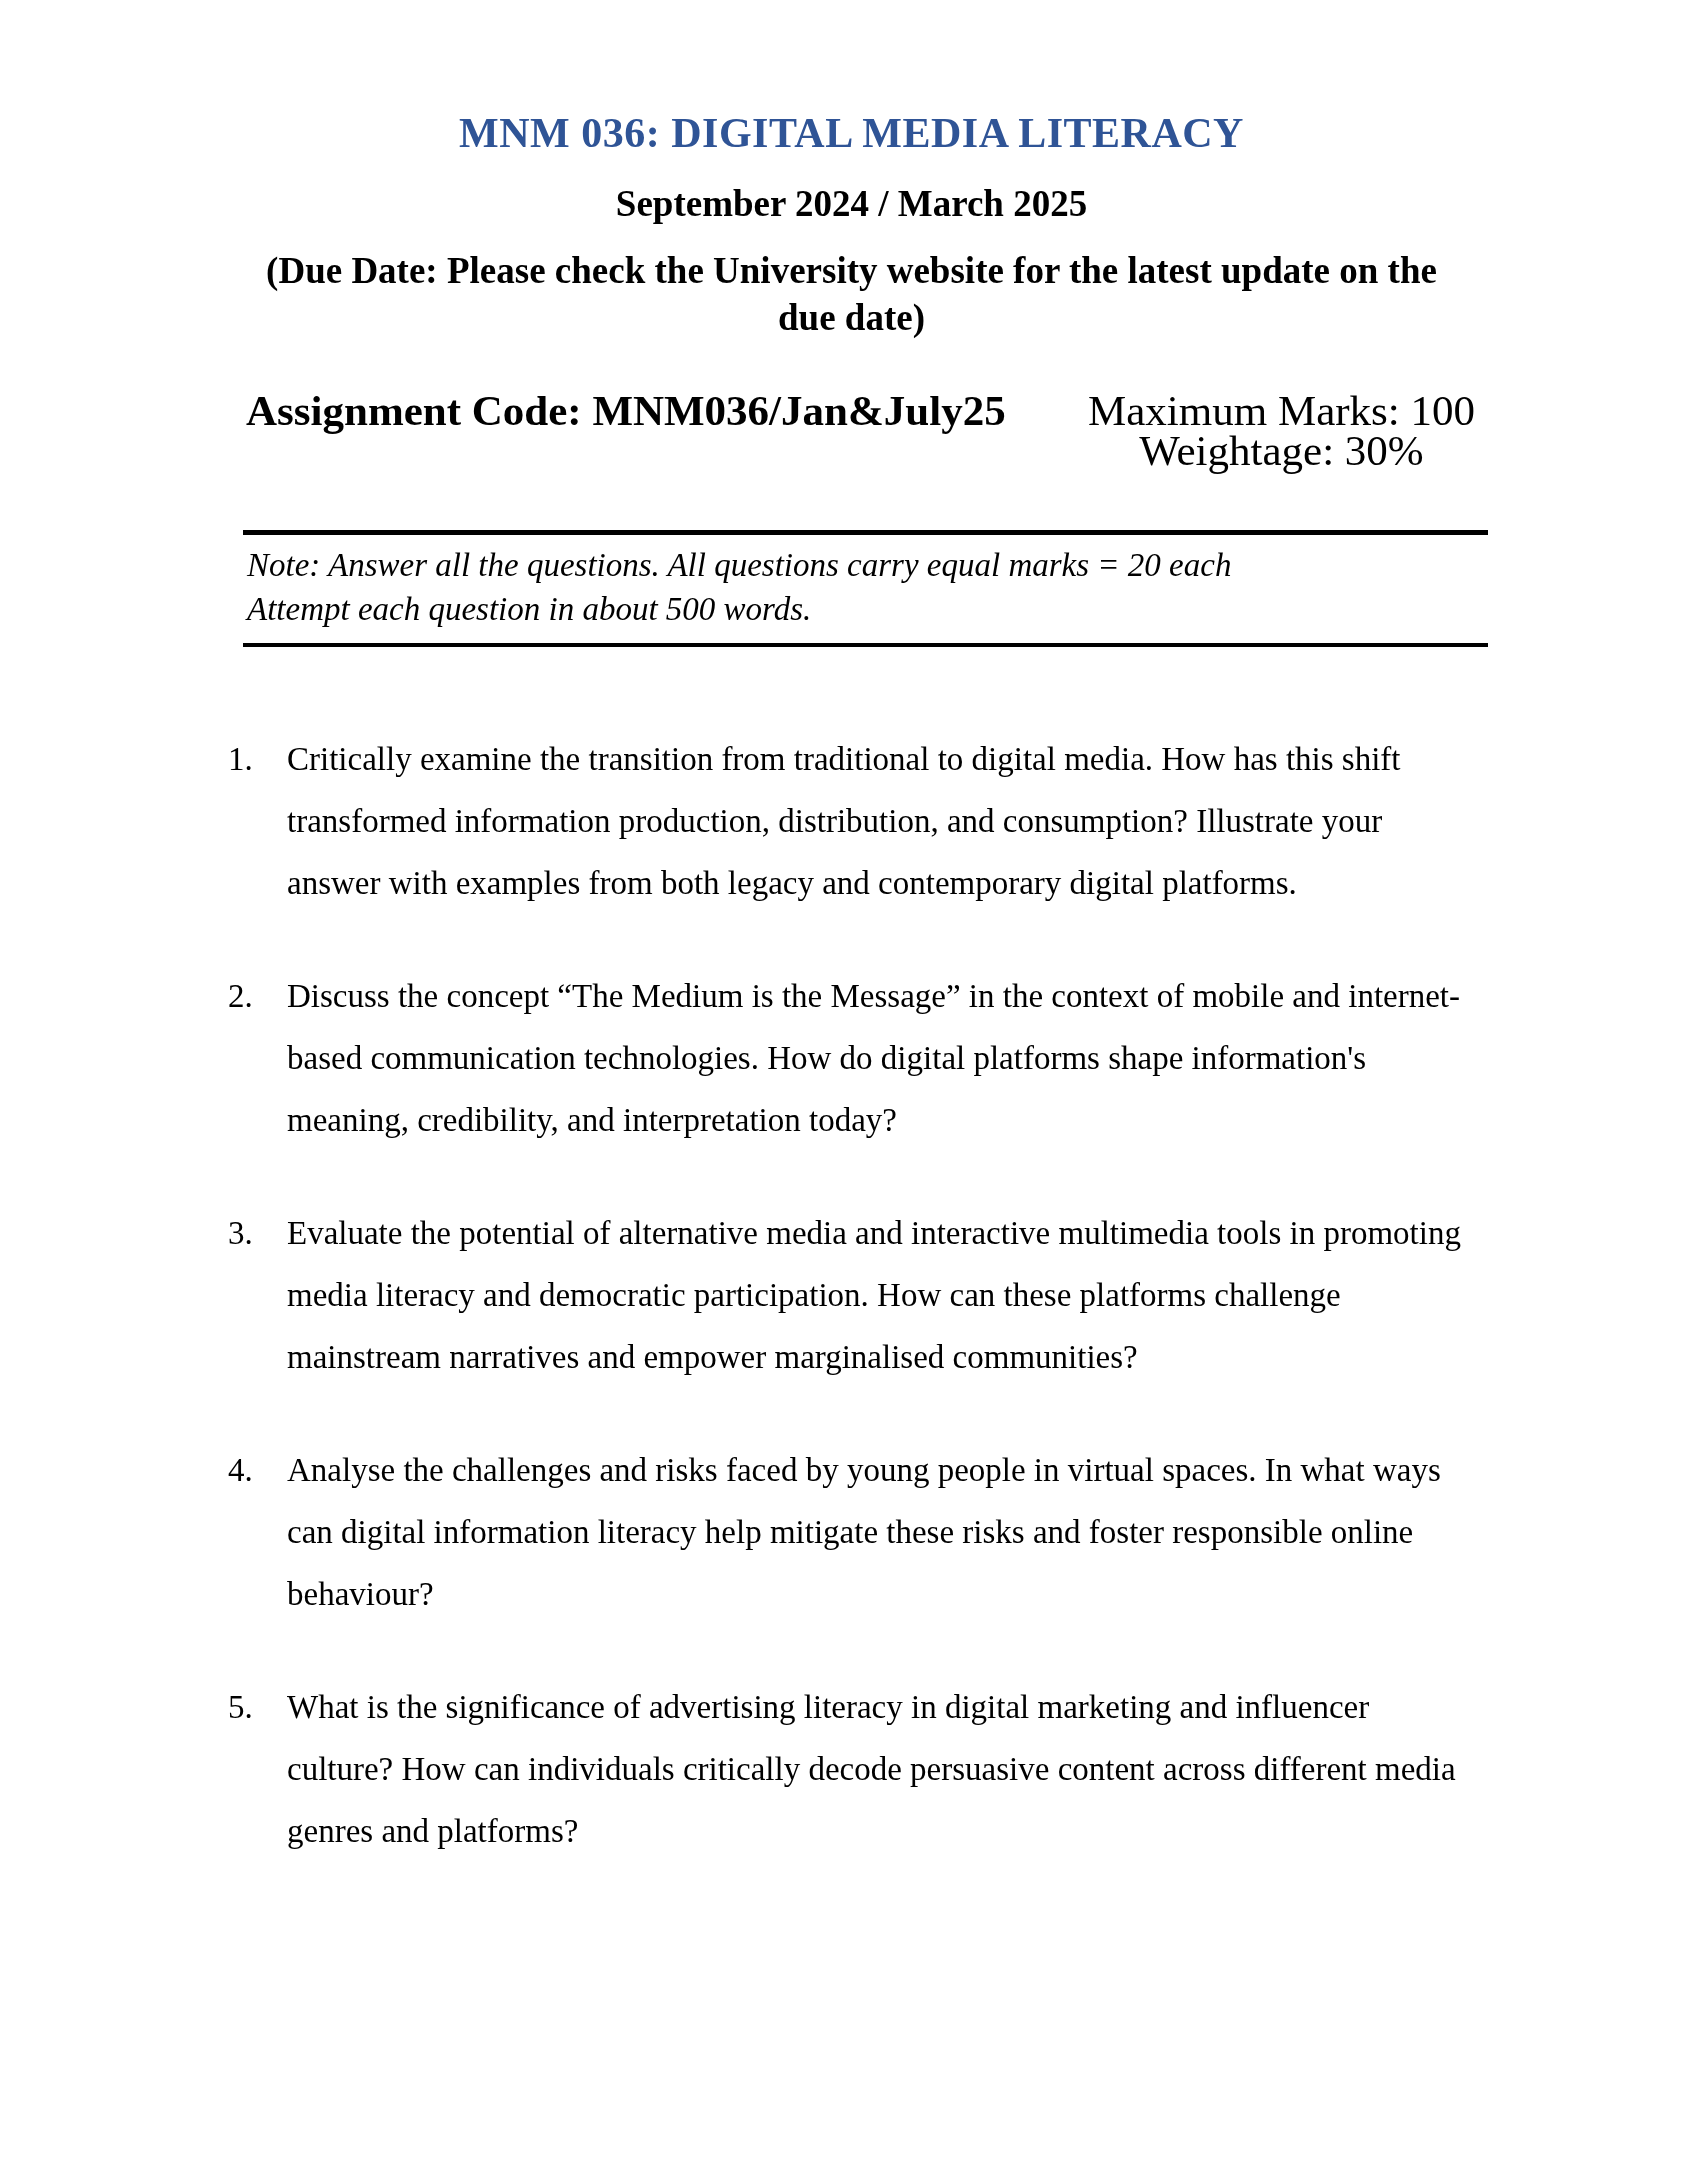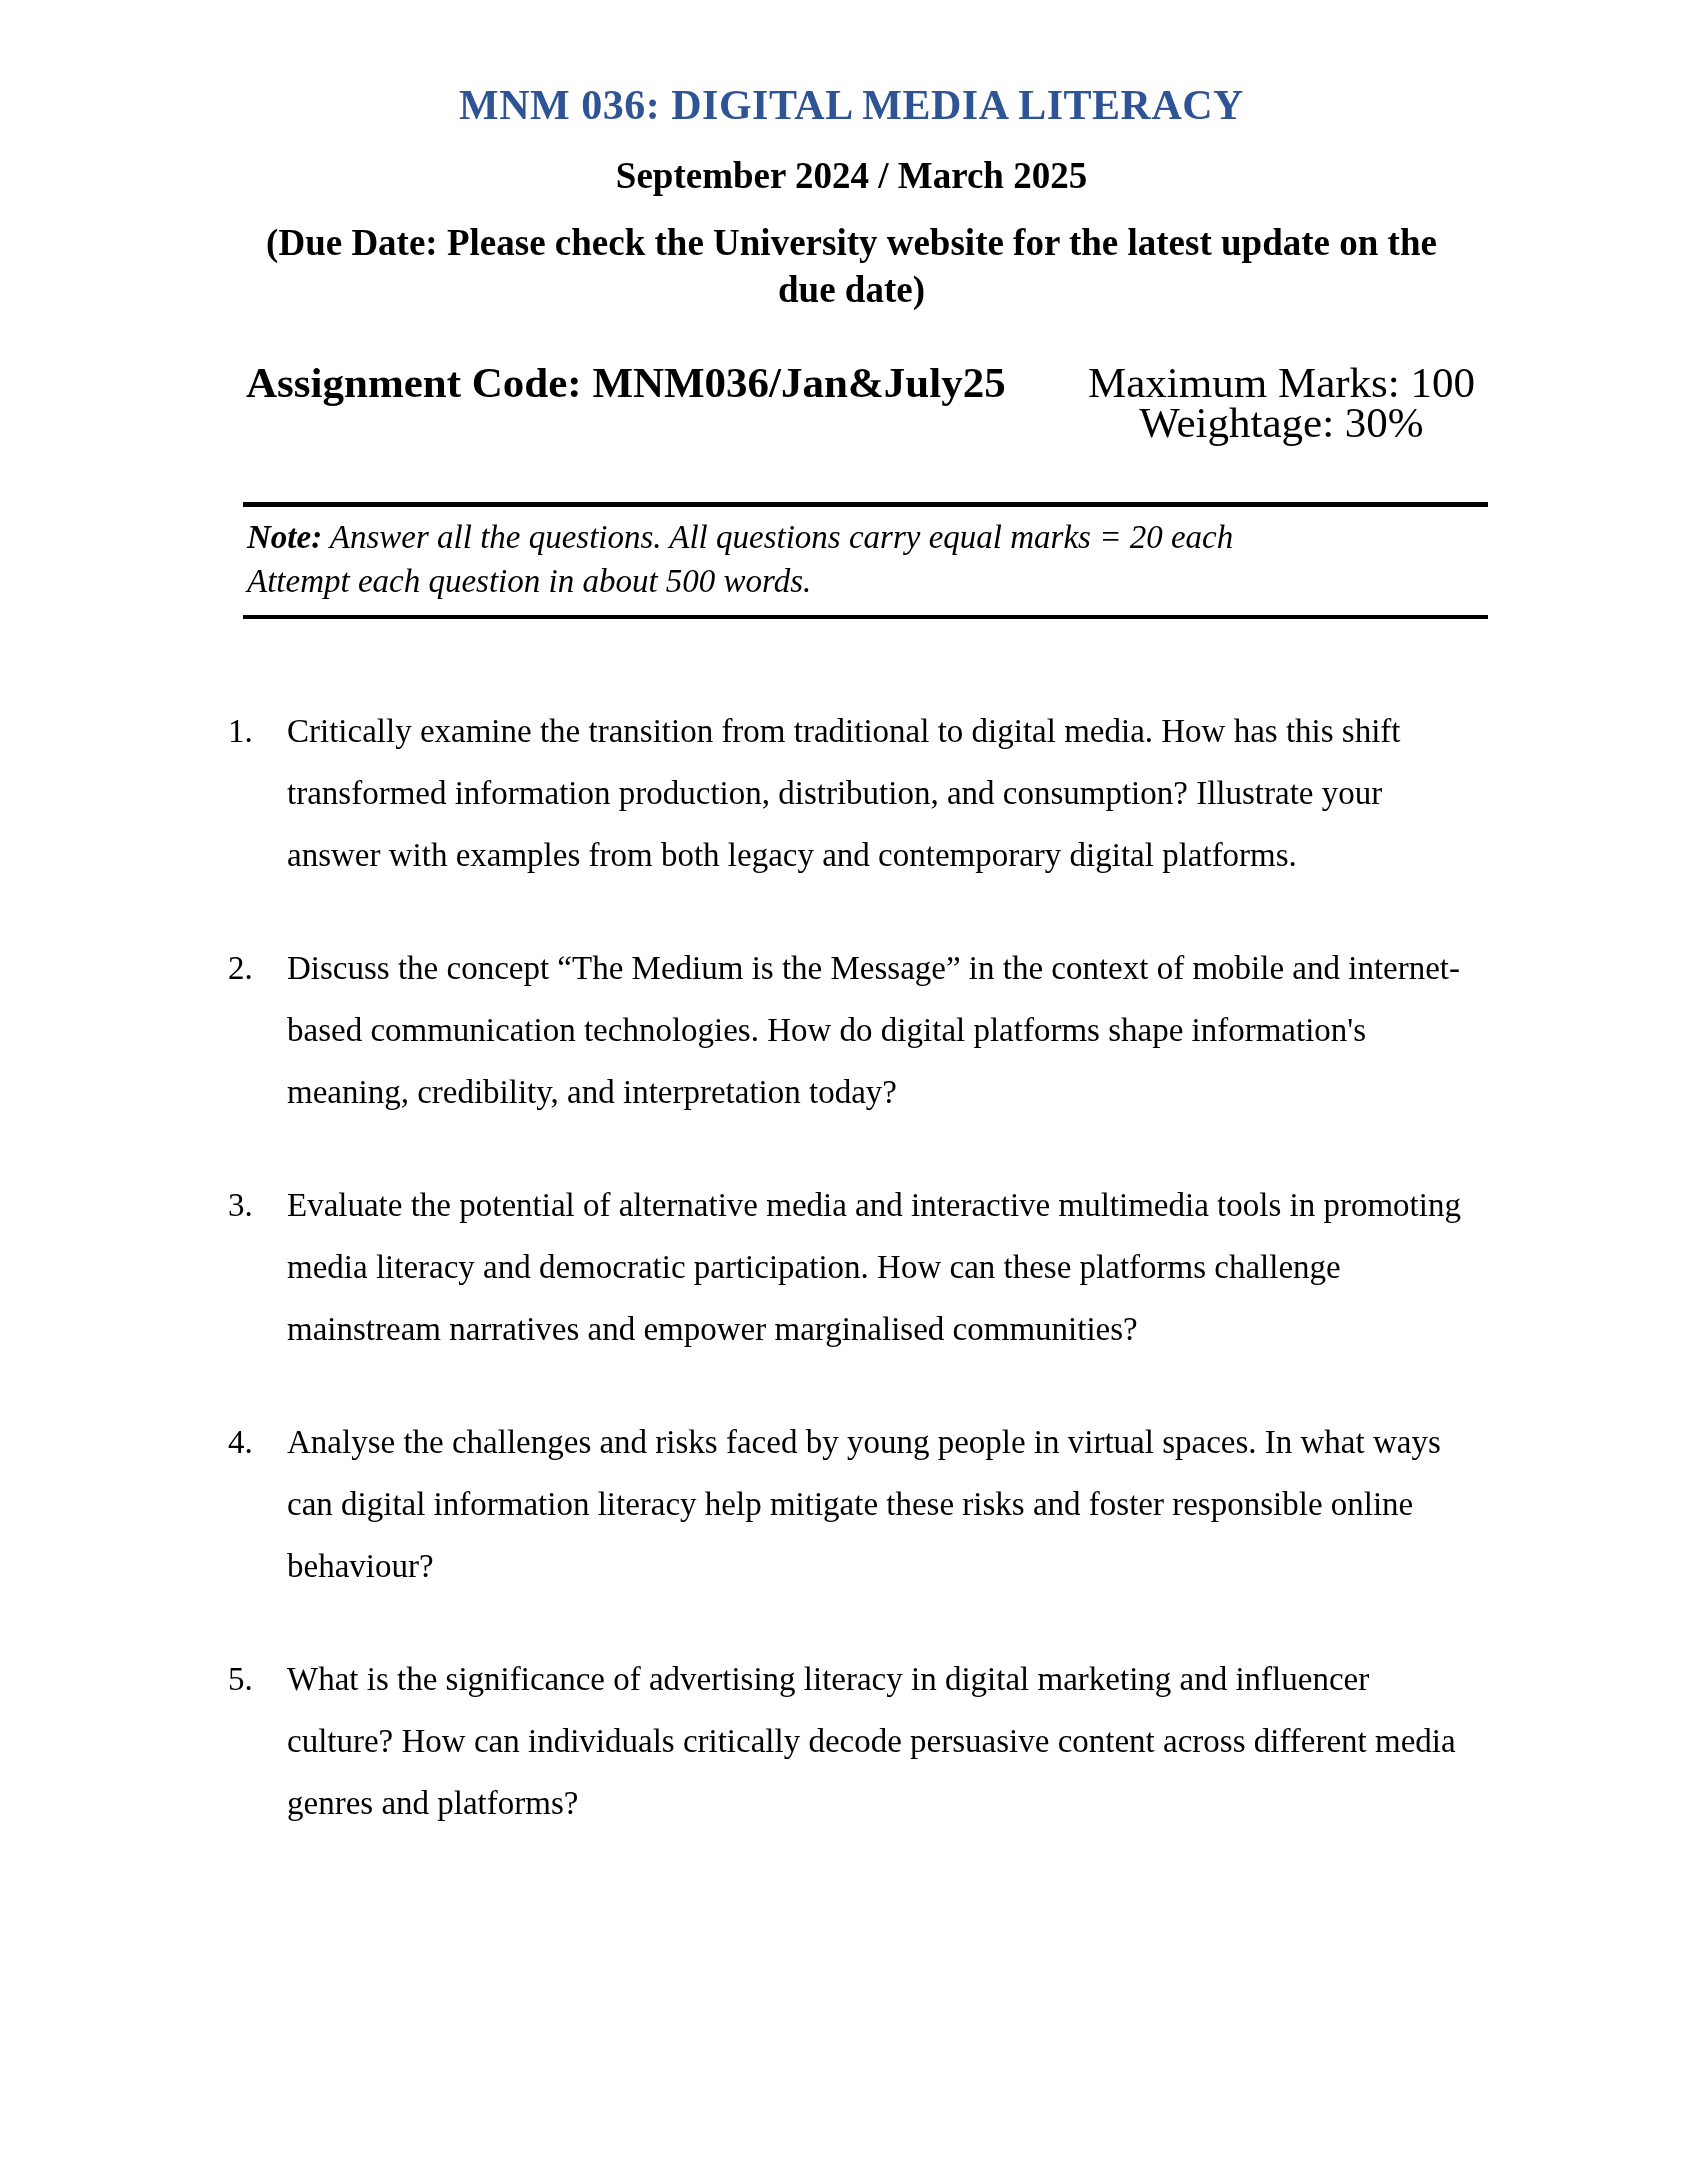--- a/index.html
+++ b/index.html
@@ -6,21 +6,21 @@
     margin: 0;
     padding: 0;
     background: #ffffff;
   }
   .page {
     position: relative;
     width: 1683px;
     height: 2178px;
     background: #ffffff;
     box-sizing: border-box;
-    padding: 80px 208px 0 228px;
+    padding: 108px 208px 0 228px;
     font-family: "Liberation Serif", serif;
     color: #000000;
   }
   .course-title {
     text-align: center;
     font-size: 42px;
     font-weight: bold;
     line-height: 1.2;
     color: #2F5496;
     letter-spacing: 0.5px;
@@ -61,21 +61,21 @@
     width: 1245px;
     box-sizing: border-box;
     border-top: 5px solid #000;
     border-bottom: 4px solid #000;
     padding: 8px 4px 12px 4px;
     font-style: italic;
     font-size: 33px;
     line-height: 44px;
   }
   .note-label {
-    font-weight: bold;
+    font-weight: normal;
   }
   .questions {
     margin-top: 81px;
   }
   .question-row {
     display: flex;
     margin-bottom: 51px;
     font-size: 33px;
     line-height: 62px;
   }

